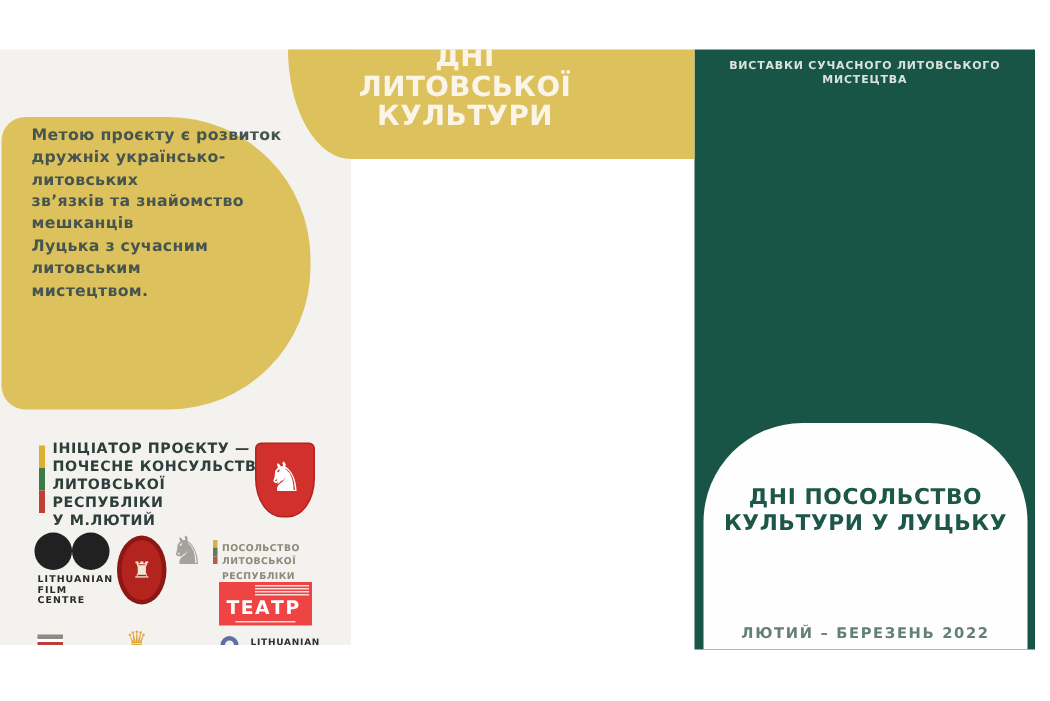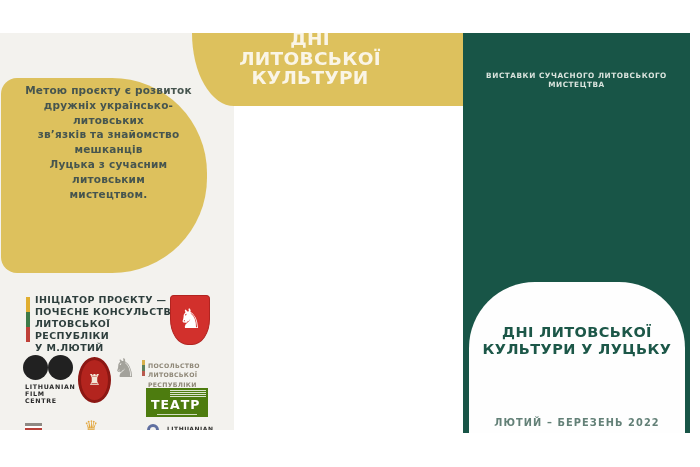--- a/index.html
+++ b/index.html
@@ -20,21 +20,21 @@
     background:#f3f2ee; overflow:hidden;
   }
   #goal-blob {
     left:1px; top:45px; width:206px; height:195px;
     background:#ddc15d;
     border-radius: 16px 95px 95px 16px;
   }
   #goal-text {
     left:21px; top:50px; width:175px;
     font-size:10.5px; line-height:14.8px; font-weight:600;
-    letter-spacing:0.2px; color:#46554f;text-align:center;
+    letter-spacing:0.2px; color:#46554f;
   }
   #initiator-flag { left:26px; top:264px; width:4px; height:45px; }
   #initiator-flag .f1 { width:4px; height:15px; background:#e0ae2f; }
   #initiator-flag .f2 { width:4px; height:15px; background:#3e7a48; }
   #initiator-flag .f3 { width:4px; height:15px; background:#bf4038; }
   #initiator-text {
     left:35px; top:261px; width:150px;
     font-size:9.5px; line-height:11.9px; font-weight:bold;
     letter-spacing:0.4px; color:#2d3e3c;
   }
@@ -66,21 +66,21 @@
   #embassy-flag .f2 { width:3px; height:6px; background:#5c7f5a; }
   #embassy-flag .f3 { width:3px; height:5px; background:#b95a4e; }
   #embassy-label {
     left:148px; top:328px; width:85px;
     font-size:6.2px; line-height:9.4px; font-weight:600;
     letter-spacing:0.3px; color:#8f8878;
   }
 
   #teatr-logo {
     left:146px; top:355px; width:62px; height:29px;
-    background:#4d7c0f; overflow:hidden;
+    background:#ef4444; overflow:hidden;
   }
   #teatr-lines { position:absolute; right:2px; top:2px; width:36px; }
   #teatr-lines .tl { height:1px; background:rgba(255,255,255,0.8); margin-bottom:1px; }
   #teatr-label {
     position:absolute; left:5px; top:9px;
     font-size:12.5px; font-weight:bold; letter-spacing:1px; color:#ffffff;
   }
   #teatr-bottom-bar { position:absolute; left:11px; bottom:2px; width:40px; height:1.5px; background:rgba(255,255,255,0.75); }
 
   
@@ -119,21 +119,20 @@
   
   #right-panel {
     left:463px; top:33px; width:227px; height:400px;
     background:#185547; overflow:hidden;
   }
   #exhibitions-caption {
     left:0; top:6px; width:100%;
     text-align:center;
     font-size:7.3px; letter-spacing:0.55px; font-weight:600;
     color:#d9e3dd;
-    margin-top:32px;
   }
   #arch-card {
     left:6px; top:249px; width:216px; height:151px;
     background:#fefefe;
     border-radius: 66px 66px 0 0;
   }
   #arch-title {
     position:absolute; left:0; top:42px; width:100%;
     text-align:center;
     font-size:14.5px; line-height:17px; font-weight:bold;
@@ -213,19 +212,19 @@
 
   <div id="title-banner" class="abs">
     <div id="brochure-title" class="pre">ДНІ
 ЛИТОВСЬКОЇ
 КУЛЬТУРИ</div>
   </div>
 
   <div id="right-panel" class="abs">
     <div id="exhibitions-caption" class="abs">ВИСТАВКИ СУЧАСНОГО ЛИТОВСЬКОГО МИСТЕЦТВА</div>
     <div id="arch-card" class="abs">
-      <div id="arch-title" class="pre">ДНІ ЛИТОВСЬКОЇ
+      <div id="arch-title" class="pre">ДНІ ПОСОЛЬСТВО
 КУЛЬТУРИ У ЛУЦЬКУ</div>
       <div id="date-range">ЛЮТИЙ – БЕРЕЗЕНЬ 2022</div>
     </div>
   </div>
 
 </div>
 
 </body></html>

